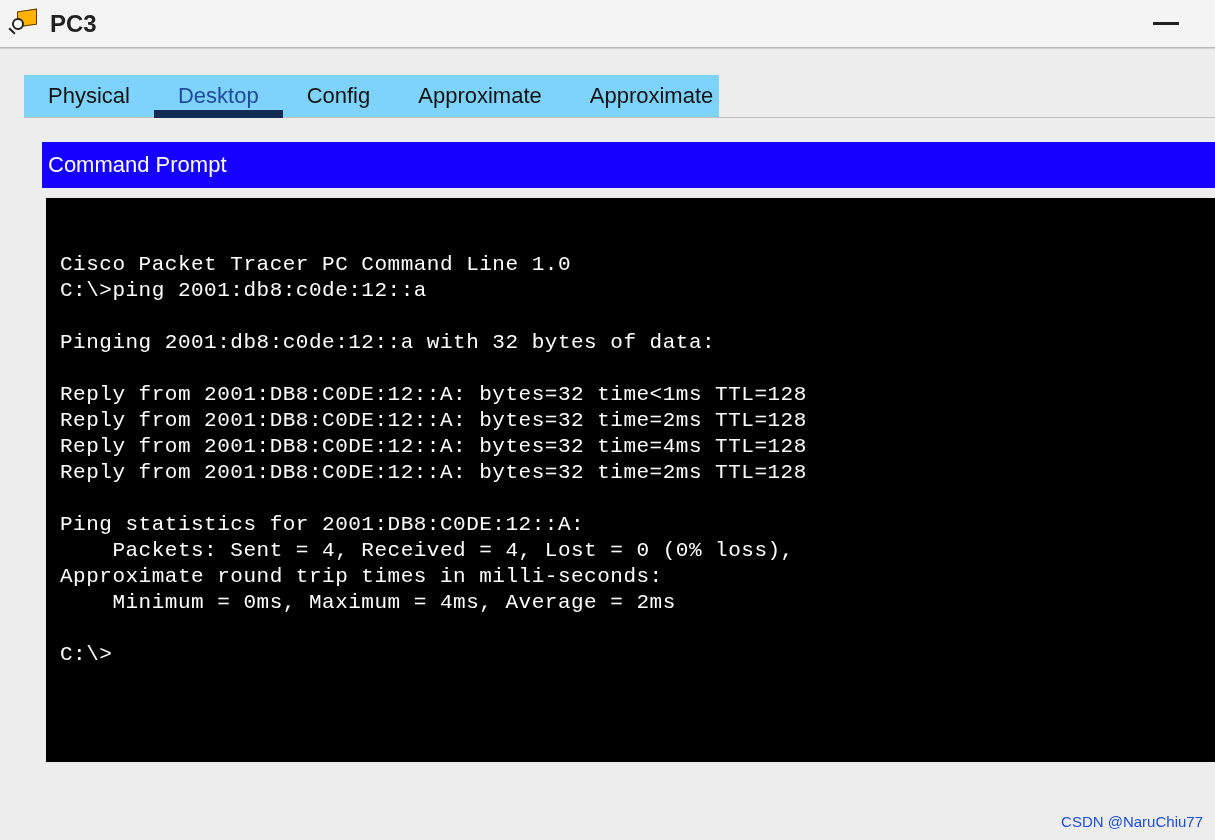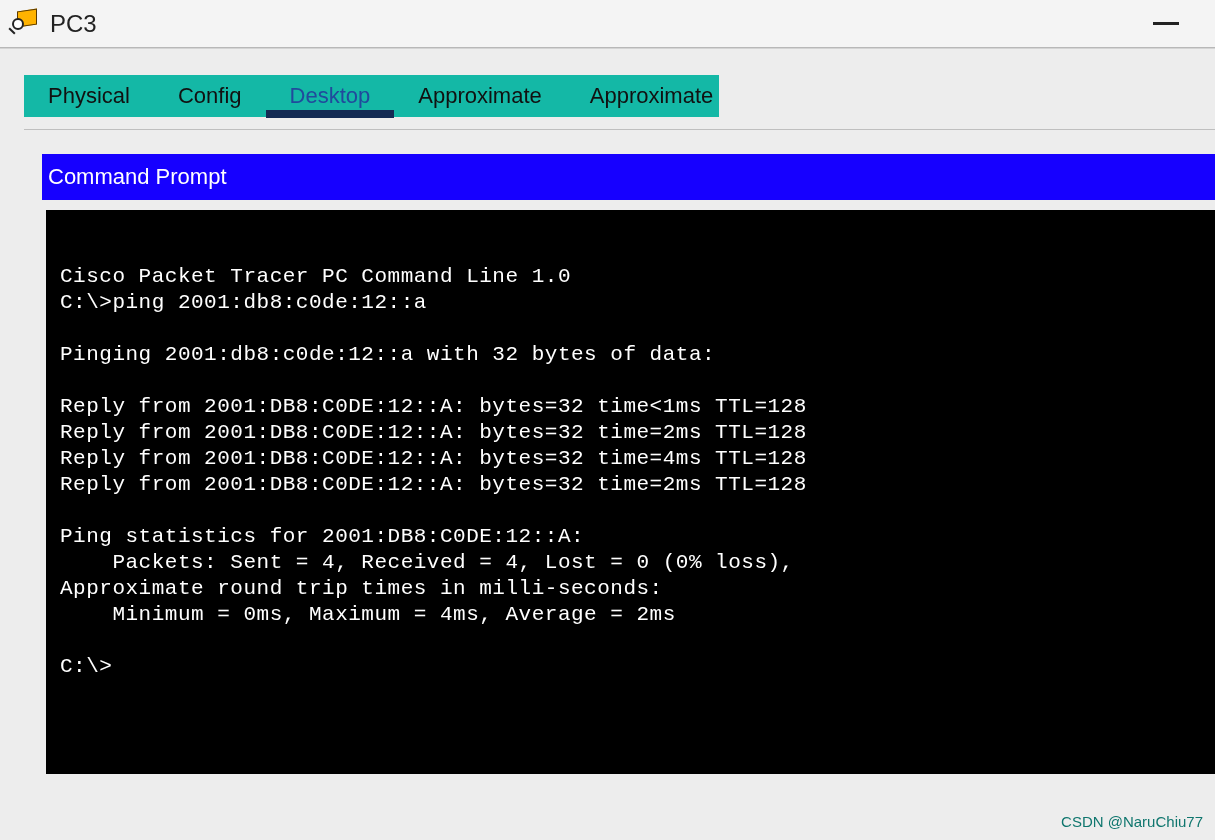--- a/index.html
+++ b/index.html
@@ -1,66 +1,67 @@
 <!DOCTYPE html>
 <html><head>
 <meta charset="utf-8">
 <style>
   * { box-sizing: border-box; margin: 0; padding: 0; }
   html, body { width: 1215px; height: 840px; font-family: Arial, Helvetica, sans-serif; background: #ededed; }
   .titlebar {
     display: flex; align-items: center; height: 48px;
     background: #f4f4f4; border-bottom: 1px solid #b8b8b8;
     padding: 0 14px;
+    font-weight: bold;
   }
   .titlebar .icon { width: 28px; height: 28px; margin-right: 8px; position: relative; }
   .titlebar .title { font-size: 24px; color: #222; }
   .titlebar .spacer { flex: 1; }
   .titlebar .minimize {
     width: 26px; height: 3px; background: #222; margin-right: 22px;
   }
   .content-area {
     background: #ededed; padding-top: 26px; padding-left: 24px;
     border-top: 1px solid #d4d4d4;
   }
   .tabs {
-    display: flex; background: #14b8a6; width: 695px; height: 42px;
+    display: flex; background: #7dd3fc; width: 695px; height: 42px;
     align-items: stretch;
   }
   .tab {
     display: flex; align-items: center; justify-content: center;
     padding: 0 24px; font-size: 22px; color: #111; cursor: pointer;
     position: relative;
   }
   .tab.active { color: #214a9c; }
   .tab.active::after {
     content: ''; position: absolute; left: 0; right: 0; bottom: -1px;
     height: 8px; background: #142b53;
   }
   .panel-wrap {
-    border-top: 1px solid #bfbfbf; margin-top: 12px;
+    border-top: 1px solid #bfbfbf; margin-top: 0;
     padding-top: 24px; padding-left: 18px;
   }
   .cmd-header {
     background: #1600ff; color: #fff; font-size: 22px;
     padding: 10px 6px; width: 1173px;
   }
   .terminal {
     background: #000; color: #fff;
     font-family: "Courier New", monospace;
     font-size: 21px; line-height: 26px;
     letter-spacing: 0.5px;
     padding: 28px 14px 14px 14px;
     margin-top: 10px; margin-left: 4px;
     width: 1169px; height: 564px;
     white-space: pre; overflow: hidden;
   }
   .watermark {
     position: fixed; right: 12px; bottom: 10px;
-    font-size: 15px; color: #0f766e;
+    font-size: 15px; color: #1d4ed8;
   }
   
   .pc-icon {
     position: relative; width: 26px; height: 22px;
   }
   .pc-icon .box {
     position: absolute; left: 3px; top: 0;
     width: 20px; height: 16px;
     background: #ffb300;
     border: 1px solid #5a3a00;
@@ -90,22 +91,22 @@
     </div>
   </div>
   <div class="title">PC3</div>
   <div class="spacer"></div>
   <div class="minimize"></div>
 </div>
 
 <div class="content-area">
   <div class="tabs" id="tab-bar">
       <div class="tab">Physical</div>
+      <div class="tab active">Desktop</div>
       <div class="tab">Config</div>
-      <div class="tab active">Desktop</div>
       <div class="tab">Approximate</div>
       <div class="tab">Approximate</div>
     </div>
 
   <div class="panel-wrap">
     <div class="cmd-header">Command Prompt</div>
     <div class="terminal" id="terminal">
 Cisco Packet Tracer PC Command Line 1.0
 C:\&gt;ping 2001:db8:c0de:12::a
 

